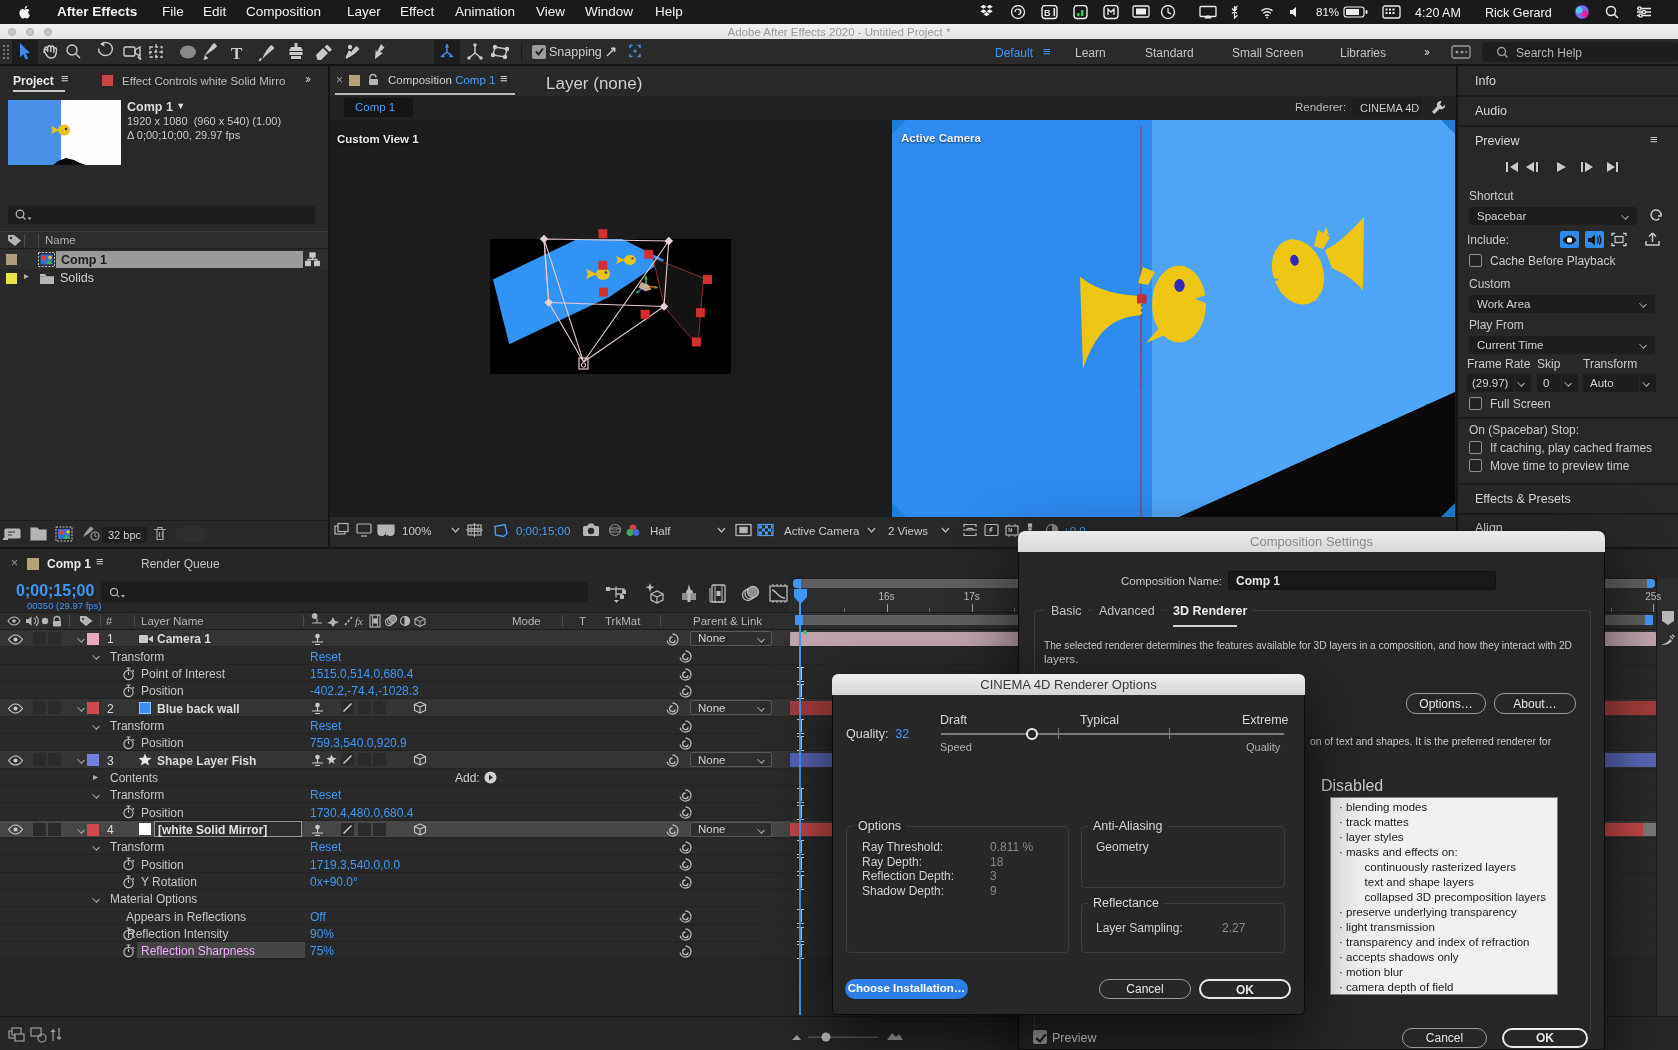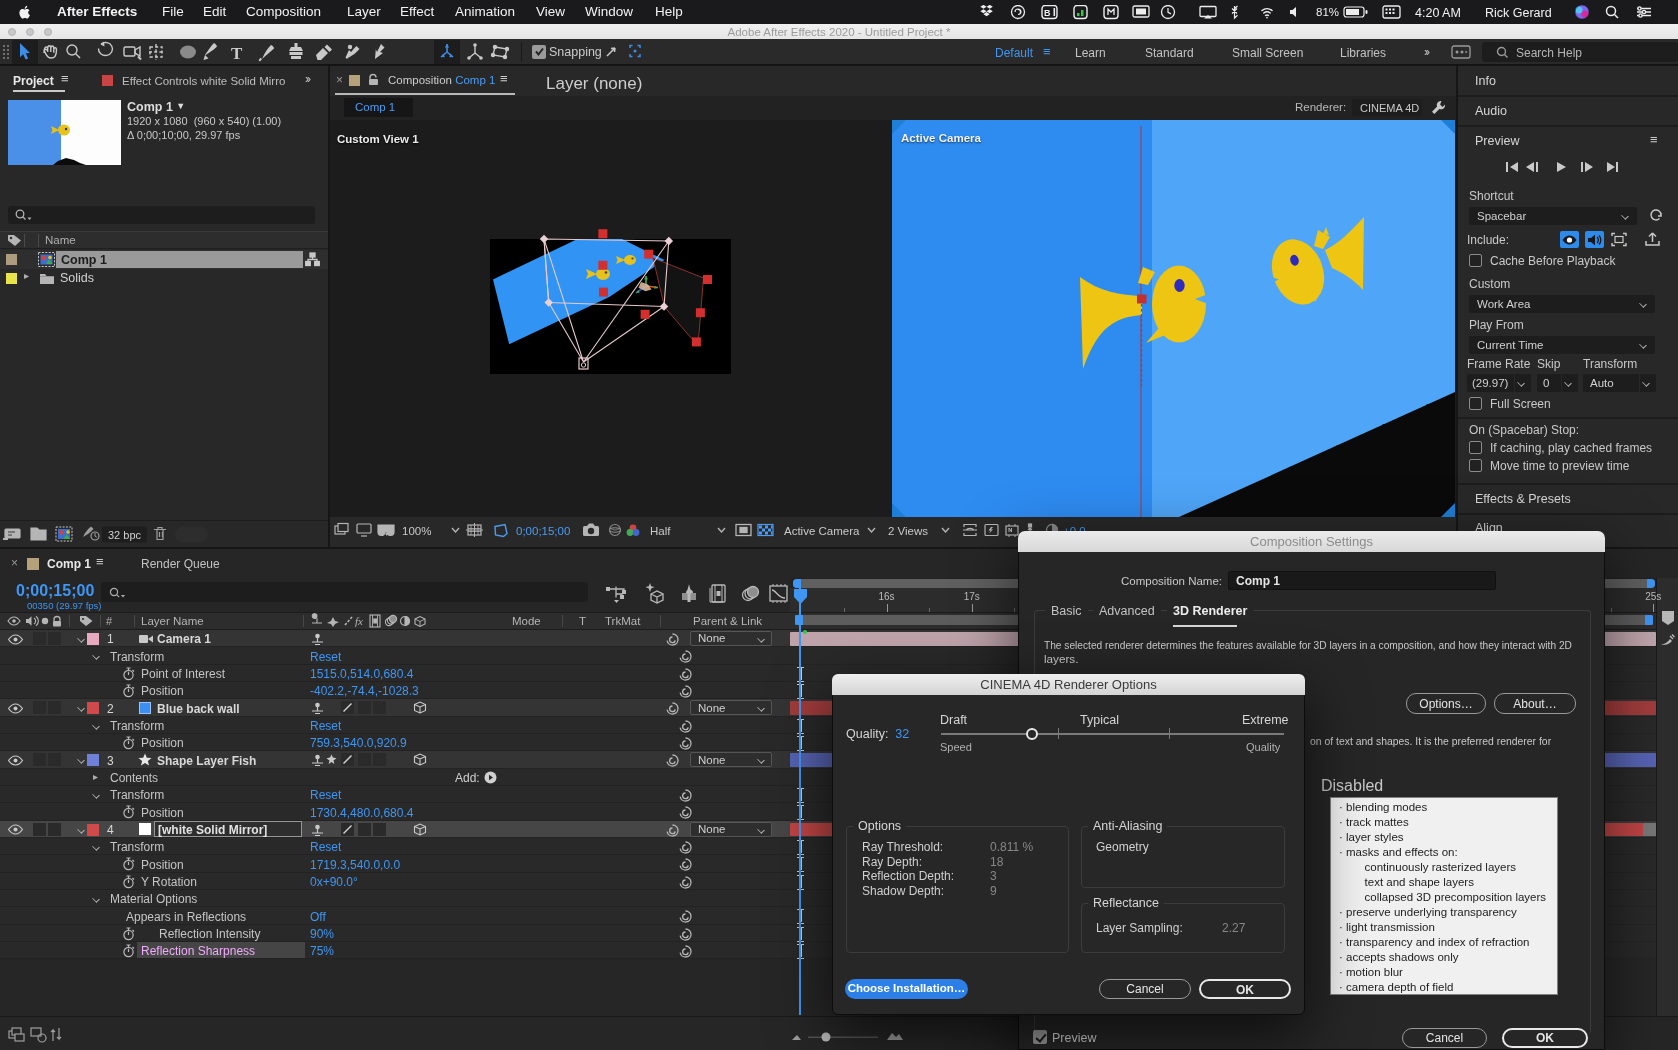--- a/index.html
+++ b/index.html
@@ -900,21 +900,21 @@
 <div class="tx" style="left:126px;top:909.5px;font-size:12px;color:#c5c5c5">Appears in Reflections</div>
 <div class="tx" style="left:310px;top:909.5px;font-size:12px;color:#3f96f3">Off</div>
 <svg class="a" style="left:679px;top:910.3px" width="13" height="13" viewBox="0 0 13 13">
     <path d="M6.5 1a5.5 5.5 0 11-5.4 6.6M6.5 4a2.8 2.8 0 102.7 3.3" fill="none" stroke="#b9b9b9" stroke-width="1.3"></path>
   </svg>
 <div class="a" style="left:0;top:924.6px;width:790px;height:17.33px;background:#292929;border-bottom:1px solid #222"></div>
 <svg class="a" style="left:122px;top:926.6099999999999px" width="13" height="14" viewBox="0 0 13 14">
     <circle cx="6.5" cy="8" r="4.6" fill="none" stroke="#b9b9b9" stroke-width="1.2"></circle>
     <path d="M6.5 8V4.8M4.5 1h4M6.5 1v2M10.5 3l1.5 1.5" stroke="#b9b9b9" stroke-width="1.2" fill="none"></path>
   </svg>
-<div class="tx" style="left:159px;top:926.8px;font-size:12px;color:#c5c5c5">Reflection Intensity</div>
+<div class="tx" style="left:127px;top:926.8px;font-size:12px;color:#c5c5c5">Reflection Intensity</div>
 <div class="tx" style="left:310px;top:926.8px;font-size:12px;color:#3f96f3">90%</div>
 <svg class="a" style="left:679px;top:927.6px" width="13" height="13" viewBox="0 0 13 13">
     <path d="M6.5 1a5.5 5.5 0 11-5.4 6.6M6.5 4a2.8 2.8 0 102.7 3.3" fill="none" stroke="#b9b9b9" stroke-width="1.3"></path>
   </svg>
 <div class="a" style="left:0;top:941.9px;width:790px;height:17.33px;background:#292929;border-bottom:1px solid #222"></div>
 <svg class="a" style="left:122px;top:943.9399999999999px" width="13" height="14" viewBox="0 0 13 14">
     <circle cx="6.5" cy="8" r="4.6" fill="none" stroke="#b9b9b9" stroke-width="1.2"></circle>
     <path d="M6.5 8V4.8M4.5 1h4M6.5 1v2M10.5 3l1.5 1.5" stroke="#b9b9b9" stroke-width="1.2" fill="none"></path>
   </svg>
 <div class="a" style="left:137px;top:942.4px;width:168px;height:16px;background:#454545"></div>

